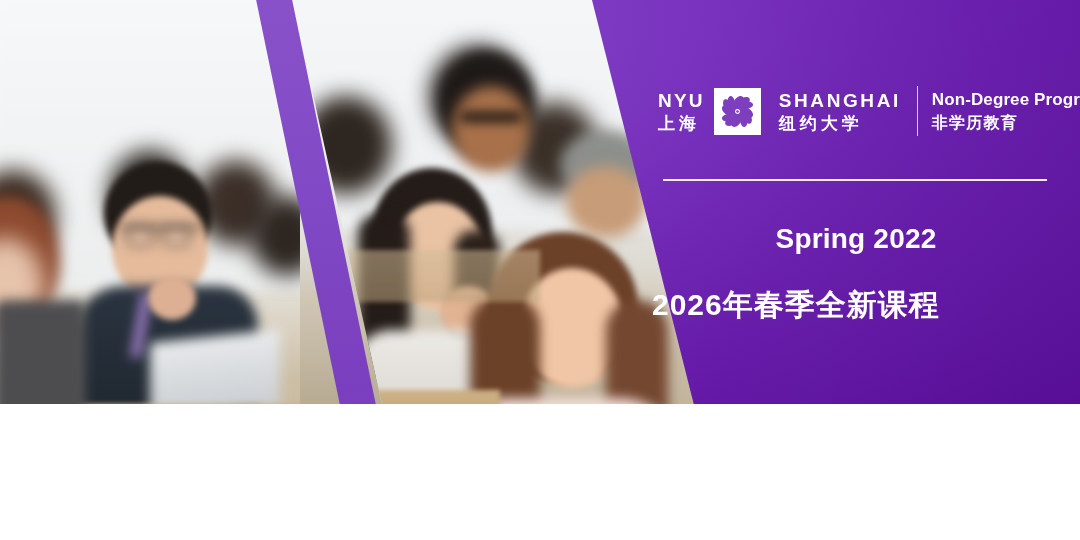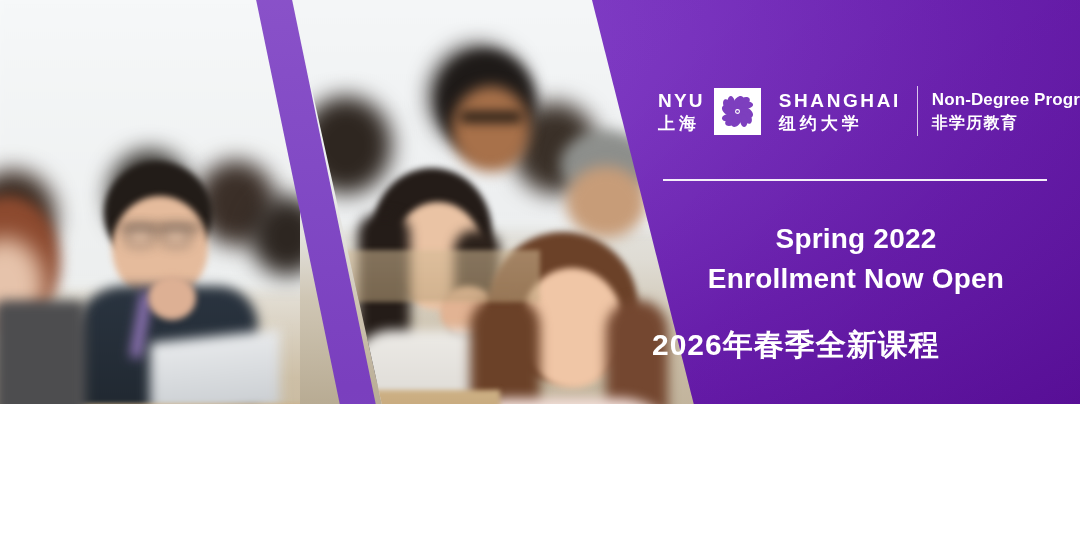--- a/index.html
+++ b/index.html
@@ -386,19 +386,18 @@
       <div class="tagline">
         <span class="tag-en">Non-Degree Programs</span>
         <span class="tag-cn">非学历教育</span>
       </div>
     </div>
 
     <div class="hrule"></div>
 
     <div class="headline">
       <span class="hl">Spring 2022</span>
-      <span class="hl">Enrollment Now Open</span>
     </div>
 
     <div class="subhead">2026年春季全新课程</div>
 
   </div>
 </div>
 
 </body></html>

